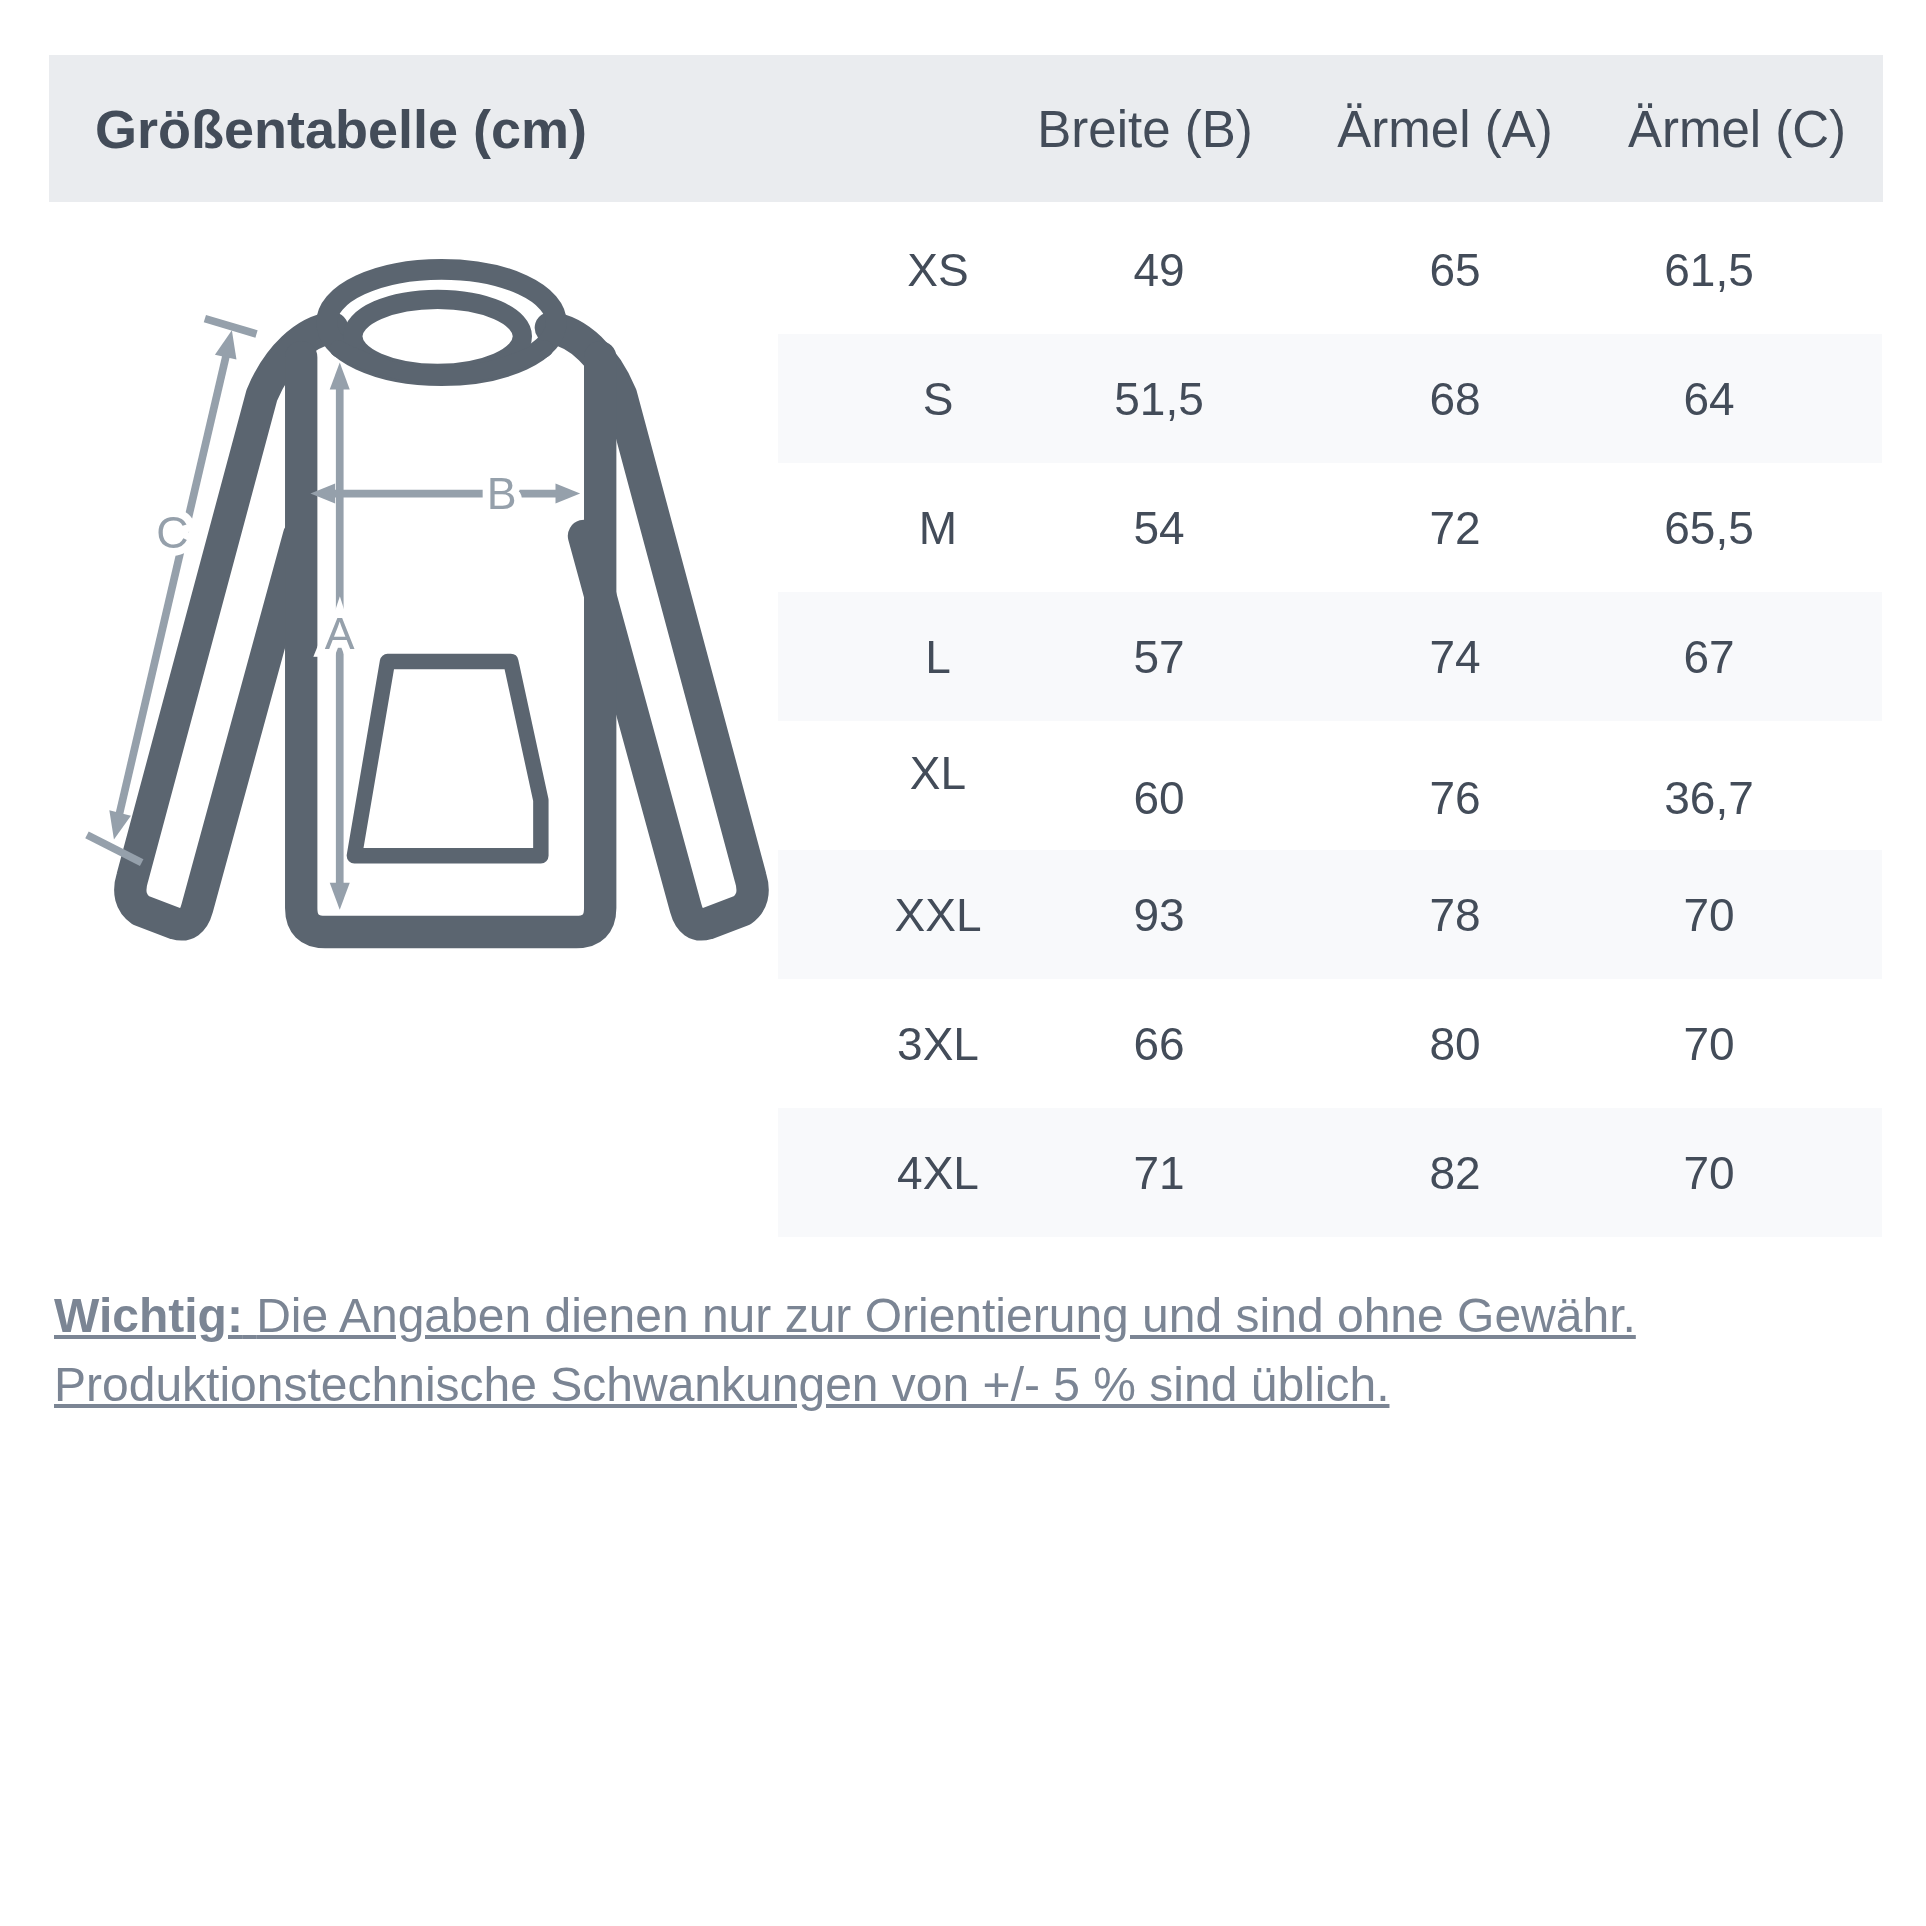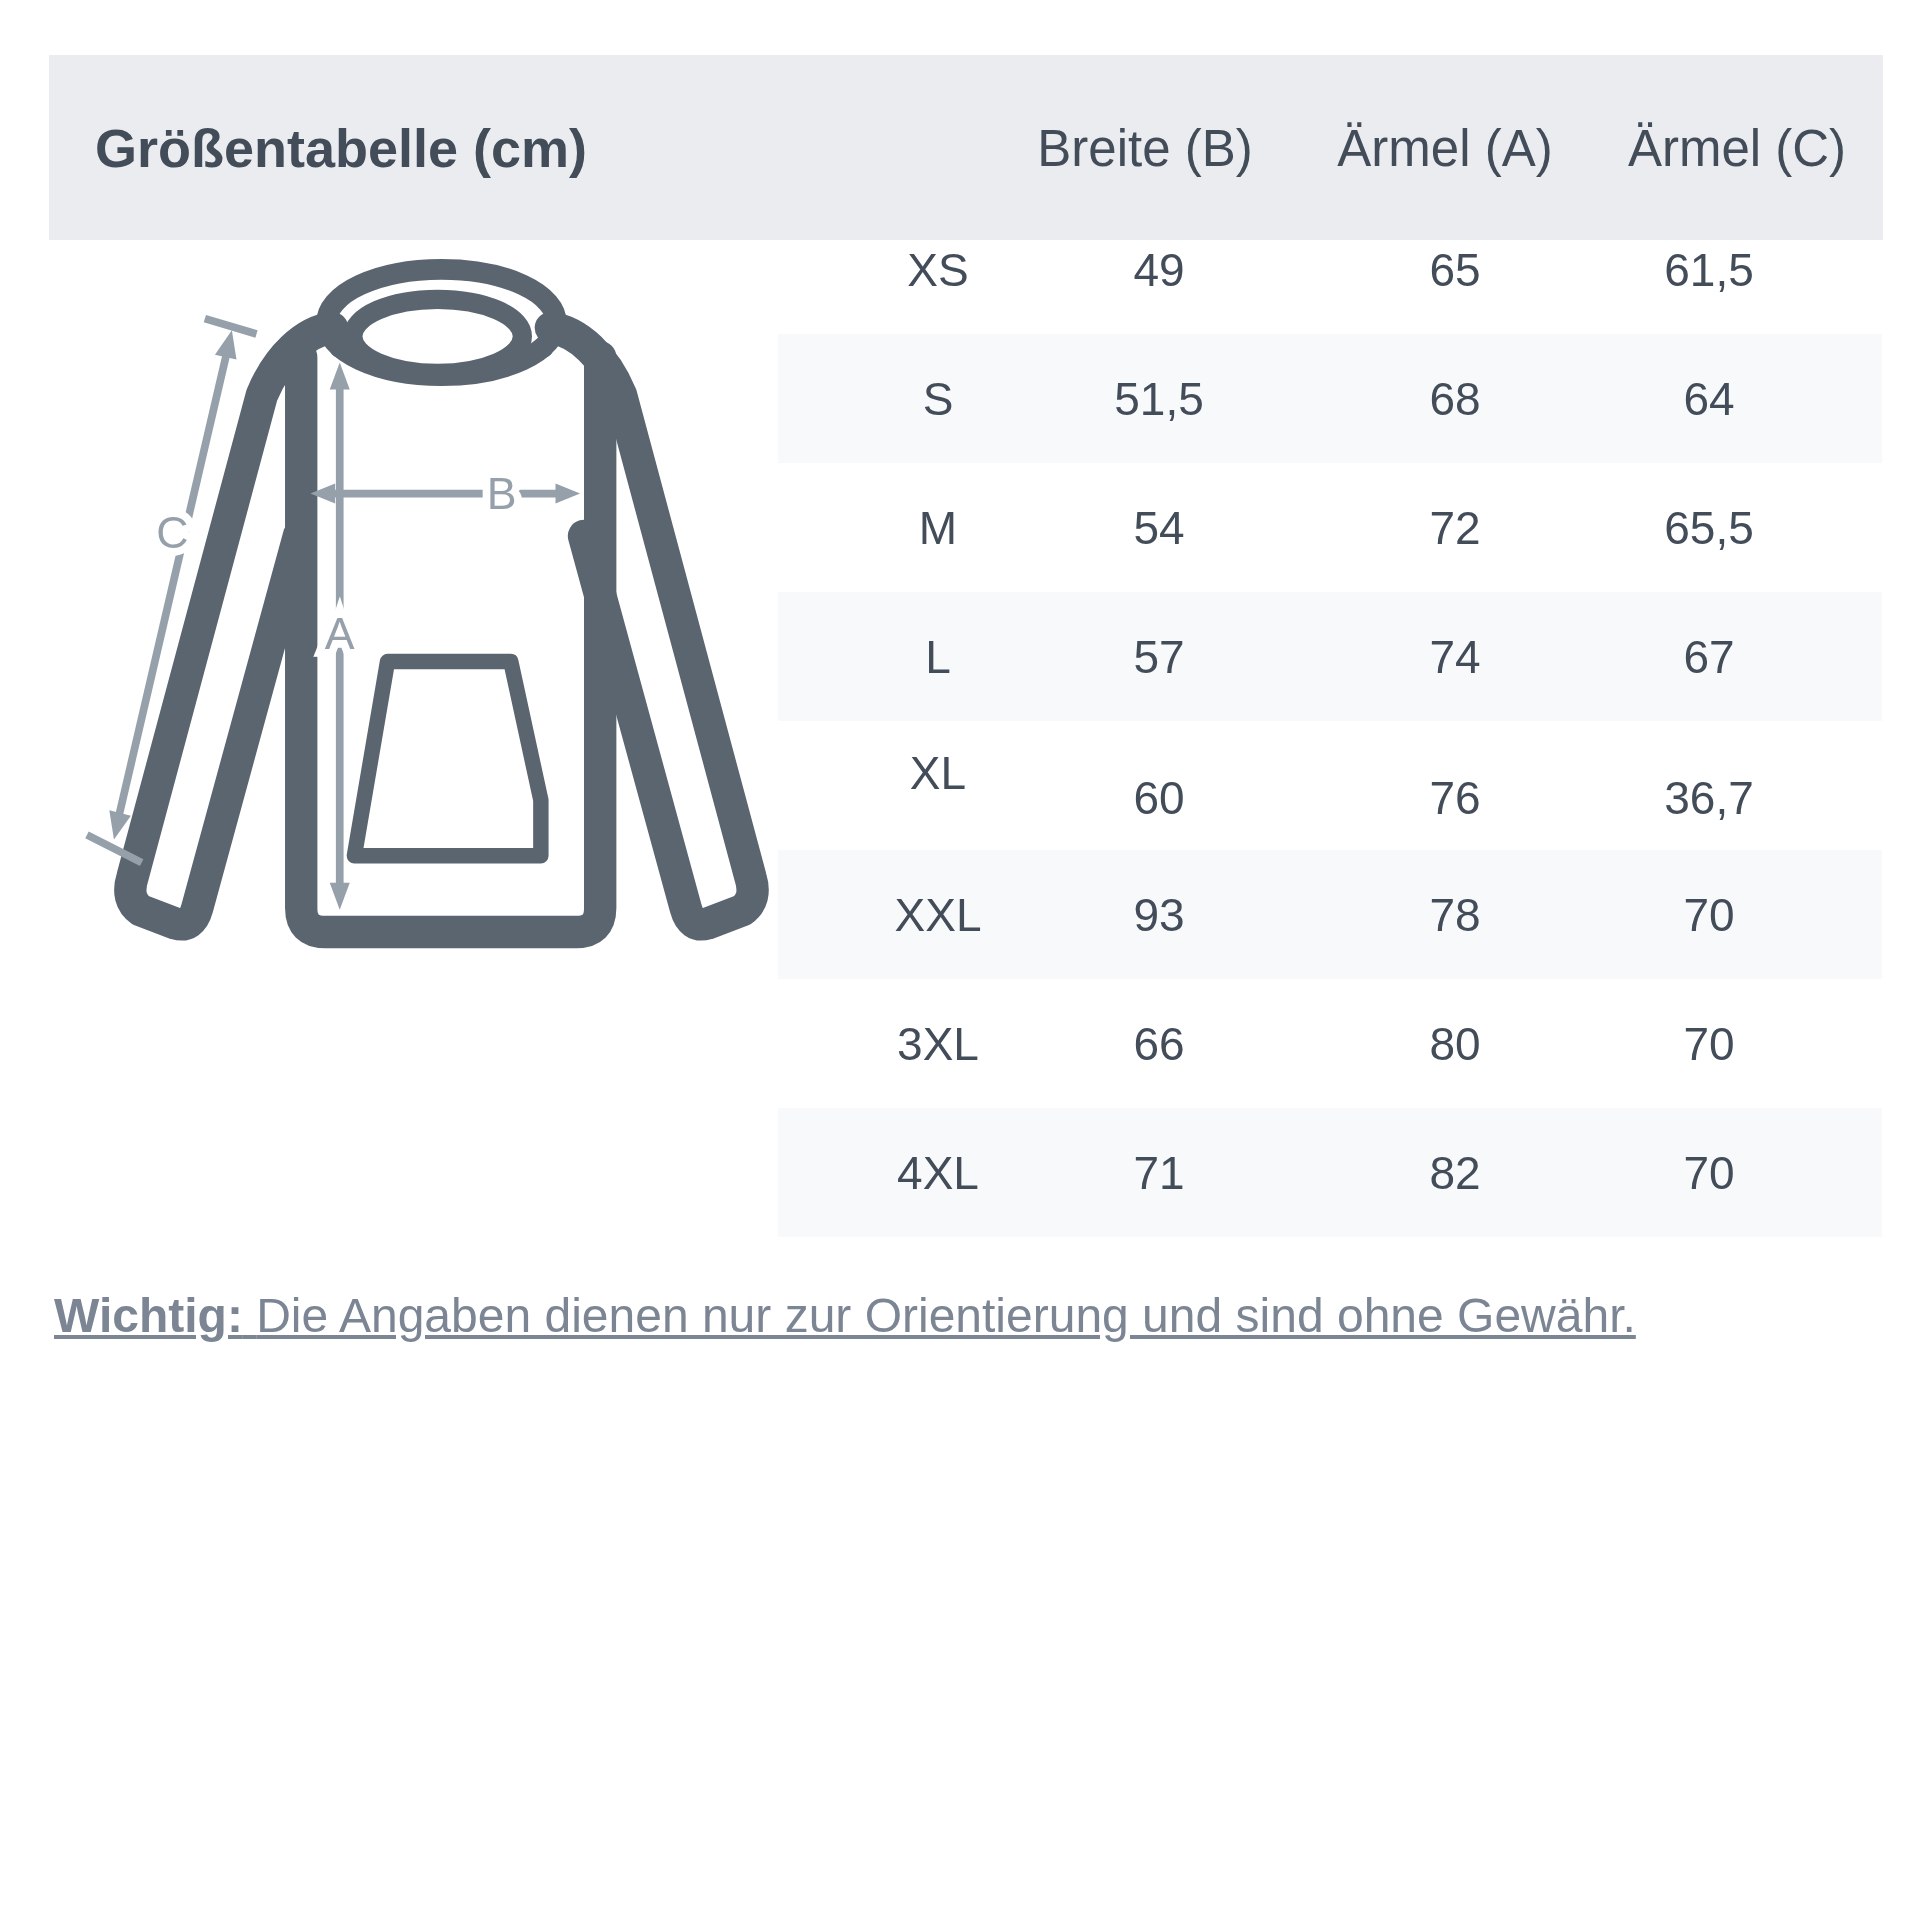--- a/index.html
+++ b/index.html
@@ -2,21 +2,21 @@
 <html style="--header_bg: #eaecef; --zebra_bg: #f8f9fb; --text_dark: #434c59; --note_text: #7b8594; --hoodie: #5b6570; --arrow: #95a0ab;font-size:12.3px"><head>
 <meta charset="utf-8">
 <style>
   html,body{margin:0;padding:0;background:#ffffff;}
   #canvas{
     position:relative;width:1926px;height:1926px;background:#ffffff;
     font-family:"Liberation Sans","DejaVu Sans",sans-serif;overflow:hidden;
   }
   
   .header-bar{
-    position:absolute;left:49px;top:55px;width:1834px;height:185px;
+    position:absolute;left:49px;top:55px;width:1834px;height:147px;
     background:var(--header_bg,#eaecef);
   }
   .title{
     position:absolute;left:46px;top:50%;transform:translateY(-50%);
     font-size:54px;font-weight:bold;color:var(--text_dark,#434c59);white-space:nowrap;
   }
   .colhead{
     position:absolute;top:50%;transform:translate(-50%,-50%);
     font-size:51px;font-weight:normal;color:var(--text_dark,#434c59);white-space:nowrap;
   }
@@ -152,16 +152,17 @@
     <span class="cell cs">4XL</span>
     <span class="cell cb">71</span>
     <span class="cell chh">82</span>
     <span class="cell ca">70</span>
   </div>
     </div>
 
   <p class="note">
     <b>Wichtig:</b>
     <span>Die Angaben dienen nur zur Orientierung und sind ohne Gewähr.</span><br>
+    <span>Produktionstechnische Schwankungen von +/- 5 % sind üblich.</span>
   </p>
 
 </div>
 
 
 </body></html>

